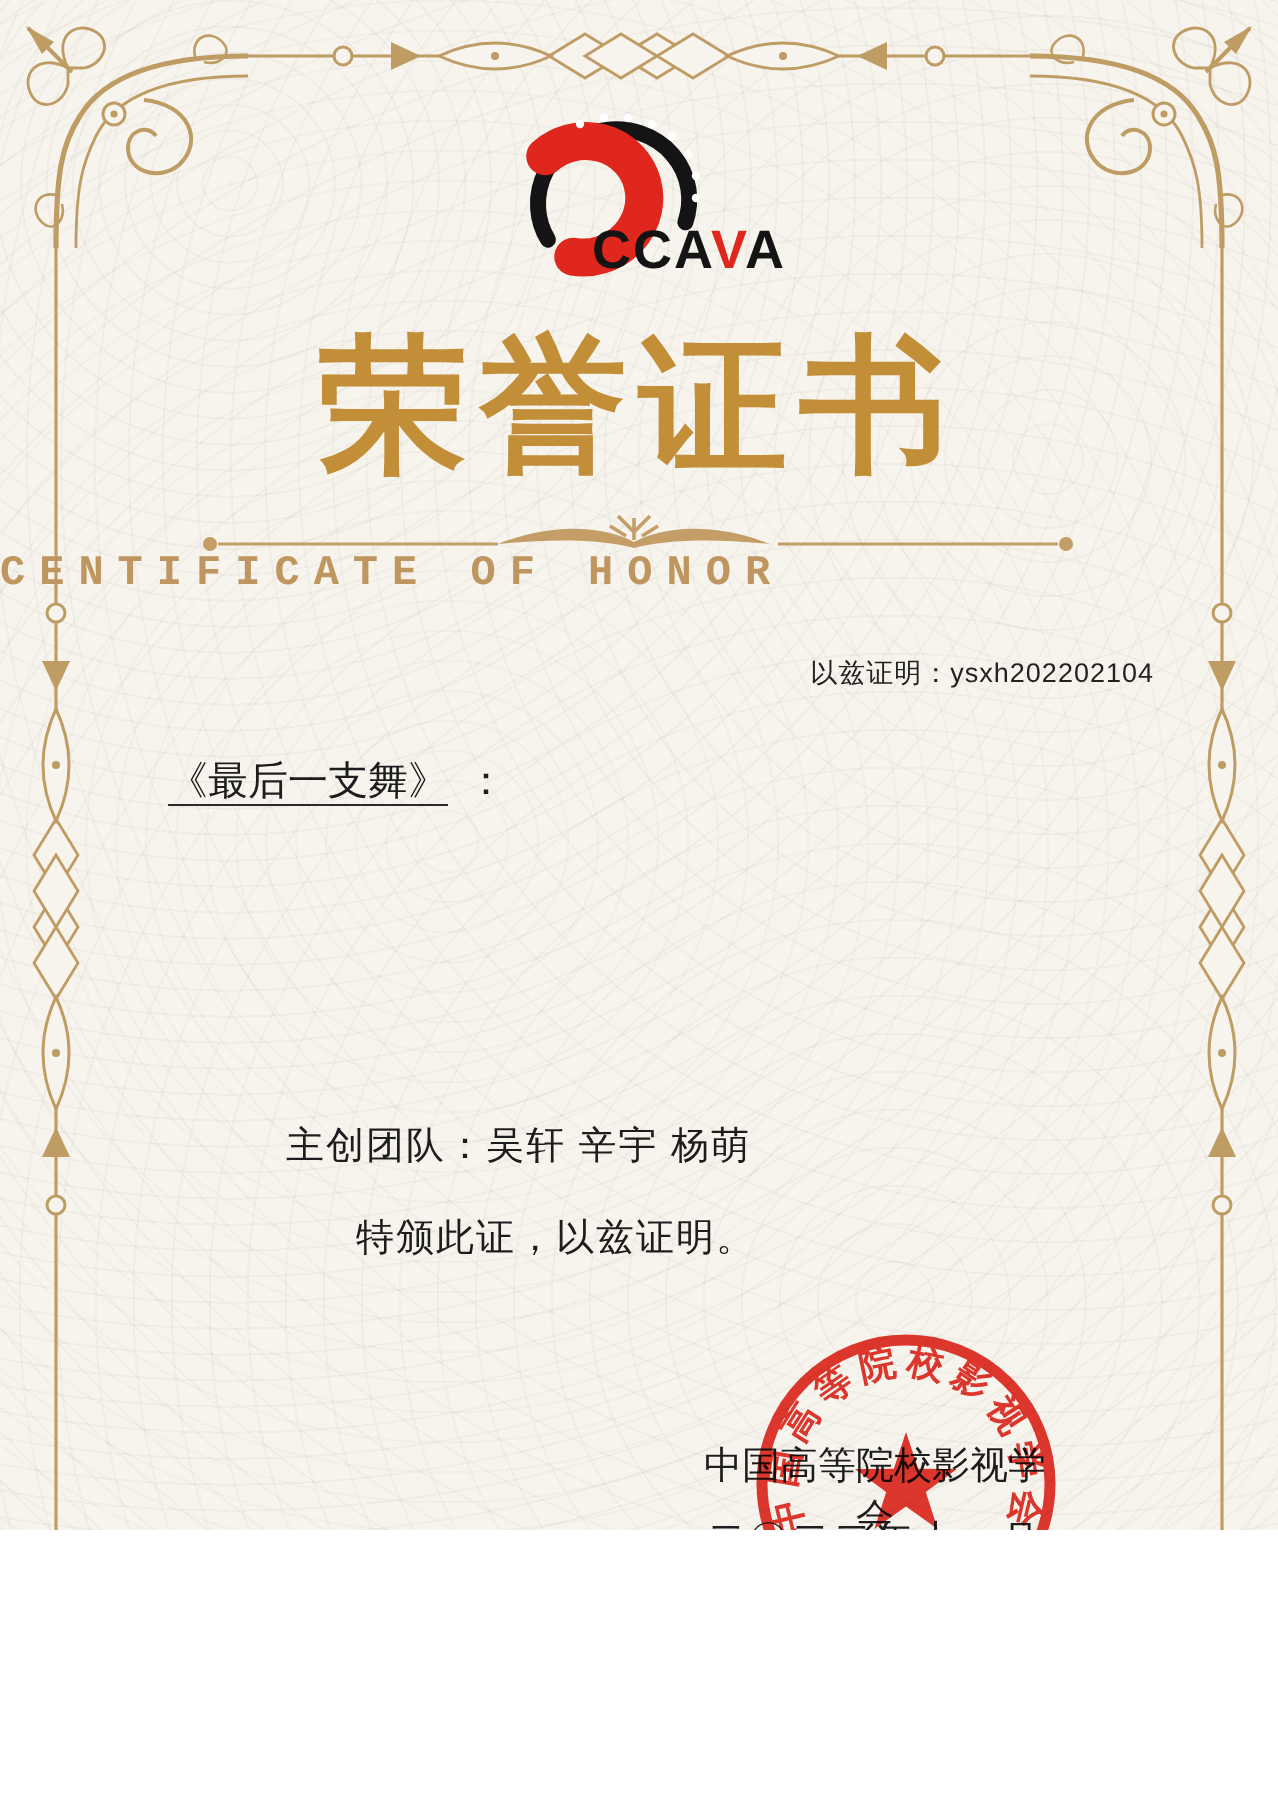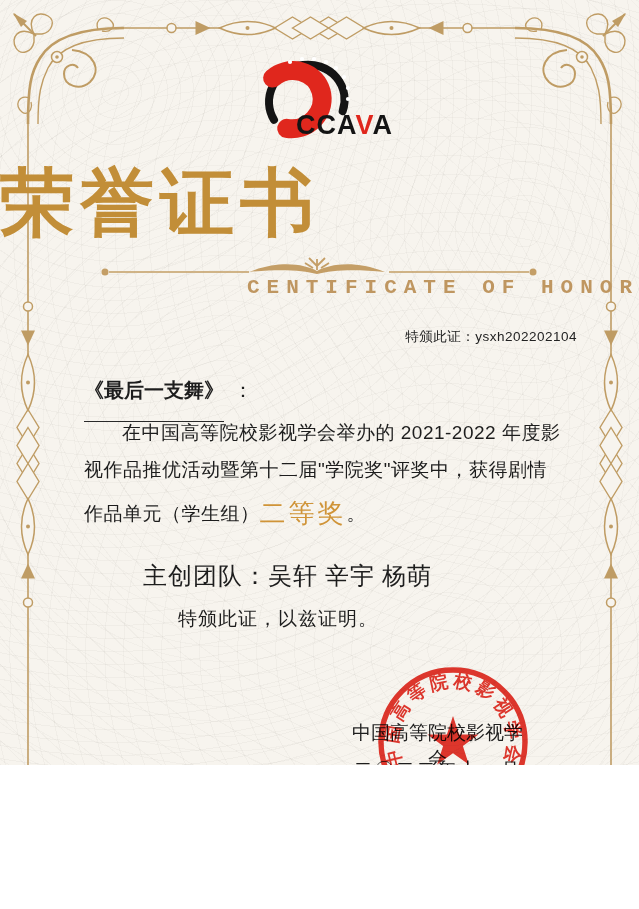--- a/index.html
+++ b/index.html
@@ -13,46 +13,46 @@
       repeating-radial-gradient(circle at 82% 30%, rgba(120,115,105,0.05) 0 1px, transparent 1px 17px),
       repeating-radial-gradient(circle at 35% 55%, rgba(120,115,105,0.045) 0 1px, transparent 1px 15px),
       repeating-radial-gradient(circle at 70% 85%, rgba(120,115,105,0.05) 0 1px, transparent 1px 19px);
   }
   .border-svg { position:absolute; inset:0; width:639px; height:909px; color:#bf9c64; }
 
   .logo { position:absolute; left:238px; top:48px; width:190px; height:95px; }
   .logo-word { font-family:"Liberation Sans", sans-serif; font-weight:bold; font-size:27px; letter-spacing:1px; }
 
   .title {
-    position:absolute; top:160px; left:0; width:639px; 
+    position:absolute; top:160px; left:0; width:639px; text-align:center;
     font-size:74px; font-weight:bold; letter-spacing:6px; color:#c28e38;
     font-family:"Liberation Sans", sans-serif; line-height:1.15;
   }
   .divider { position:absolute; top:256px; left:99px; width:440px; height:26px; }
   .subtitle {
-    position:absolute; top:276px; left:0; width:639px; text-align:right;
+    position:absolute; top:276px; left:0; width:639px; text-align:left;
     font-family:"Liberation Mono","DejaVu Sans Mono", monospace;
     font-size:21px; letter-spacing:7px; color:#bf9660; font-weight:bold;
   }
   .cert-number {
     position:absolute; top:328px; right:62px;
     font-size:13.5px; color:#222; letter-spacing:0.5px;
   }
   .work-title-line { position:absolute; top:377px; left:84px; font-size:20px; color:#1d1d1d; }
-  .work-title-line .underlined { border-bottom:1.8px solid #2a2a2a; padding-bottom:20px; font-weight:700; }
+  .work-title-line .underlined { border-bottom:1.8px solid #2a2a2a; padding-bottom:0; font-weight:400; }
   .work-title-line .colon { margin-left:9px; }
 
   .para {
     position:absolute; top:414px; left:84px; width:480px;
     font-size:19px; color:#1d1d1d; line-height:1.95; text-indent:2em;
     letter-spacing:0.5px;
   }
   .award { font-size:26px; color:#d09438; letter-spacing:3px; vertical-align:-2px; }
 
-  .team-line    { position:absolute; top:560px; left:143px; font-size:24px; color:#1d1d1d; letter-spacing:1px;font-family:Liberation Serif, serif; }
+  .team-line    { position:absolute; top:560px; left:143px; font-size:19px; color:#1d1d1d; letter-spacing:1px; }
   .closing-line { position:absolute; top:606px; left:143px; font-size:19px; color:#1d1d1d; letter-spacing:1px;margin-left:35px; }
 
   .issuer { position:absolute; top:720px; left:345px; width:185px; text-align:center; font-size:19px; color:#1d1d1d; }
   .date   { position:absolute; top:757px; left:345px; width:185px; text-align:center; font-size:19px; color:#1d1d1d; letter-spacing:2px; }
 
   .seal { position:absolute; left:368px; top:657px; width:170px; height:170px; mix-blend-mode:multiply; opacity:0.92; }
 </style>
 </head>
 <body>
 
@@ -128,27 +128,26 @@
     <g stroke="#c49e66" fill="none">
       <circle cx="6" cy="16" r="3.5" fill="#c49e66" stroke="none"></circle>
       <circle cx="434" cy="16" r="3.5" fill="#c49e66" stroke="none"></circle>
       <path d="M10,16 H150 M290,16 H430" stroke-width="1.6"></path>
       <path d="M150,16 C180,4 205,8 218,15 C231,8 256,4 286,16 C256,13 233,14 218,18 C203,14 180,13 150,16 Z" fill="#c49e66" stroke="none"></path>
       <path d="M218,14 V3 M218,10 L210,2 M218,10 L226,2 M214,12 L206,7 M222,12 L230,7" stroke-width="1.8" stroke="#c49e66"></path>
     </g>
   </svg>
   <div class="subtitle">CENTIFICATE OF HONOR</div>
 
-  <div class="cert-number"><span>特颁此证：</span><span>ysxh202202104</span></div>
+  <div class="cert-number"><span>以兹证明：</span><span>ysxh202202104</span></div>
 
   <div class="work-title-line">
     <span class="underlined">《最后一支舞》</span><span class="colon">：</span>
   </div>
 
-  <div class="para"><span>在中国高等院校影视学会举办的 2021-2022 年度影视作品推优活动暨第十二届"学院奖"评奖中，获得剧情作品单元（学生组）</span><span class="award">二等奖</span><span>。</span></div>
 
   <div class="team-line"><span>主创团队：</span><span>吴轩 辛宇 杨萌</span></div>
   <div class="closing-line">特颁此证，以兹证明。</div>
 
   <div class="issuer">中国高等院校影视学会</div>
   <div class="date">二〇二二年十一月</div>
 
   <svg class="seal" viewBox="0 0 170 170">
     <defs>
       <path id="sealArc" d="M37,112 A55,55 0 1 1 133,112" fill="none"></path>

